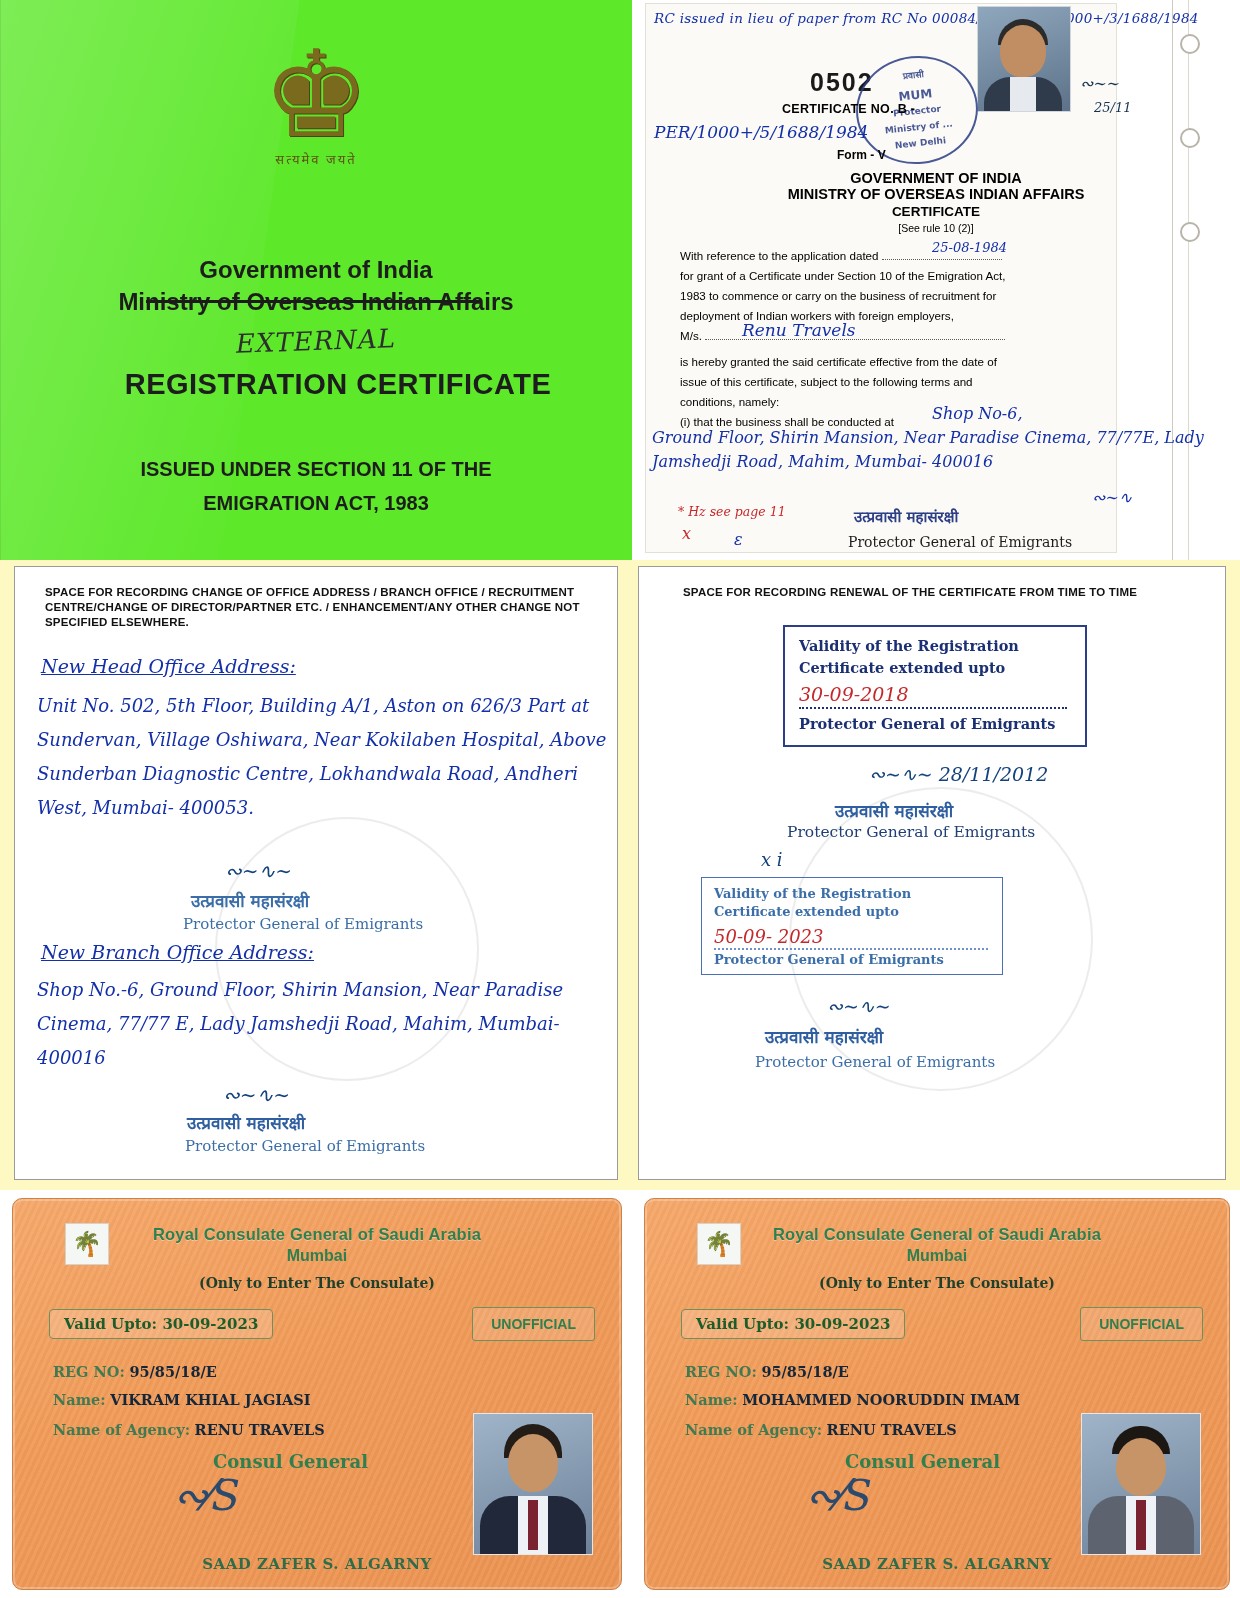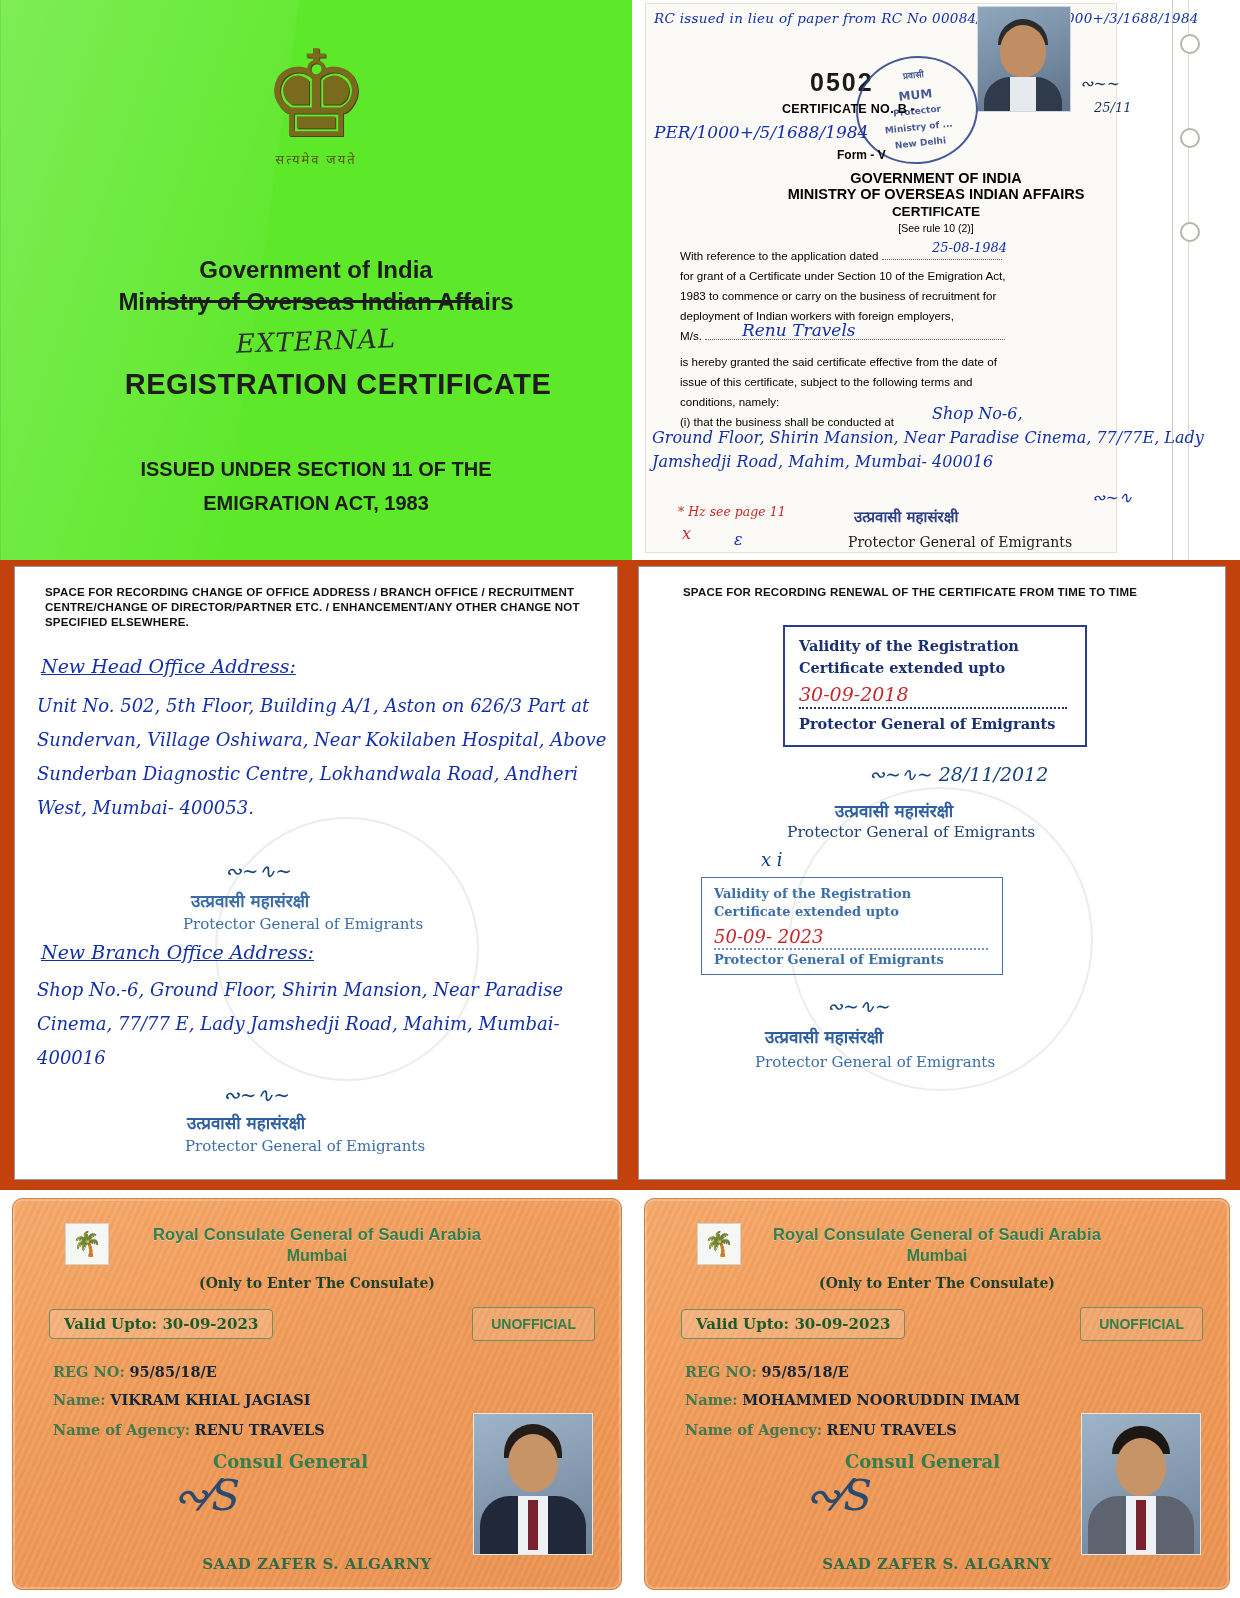--- a/index.html
+++ b/index.html
@@ -76,21 +76,21 @@
   .cert .stamp .s1{top:10px;}
   .cert .stamp .s2{top:30px;font-size:12px;}
   .cert .stamp .s3{top:48px;}
   .cert .stamp .s4{top:64px;}
   .cert .stamp .s5{top:80px;}
   .cert .num0502{position:absolute;left:178px;top:68px;font-size:25px;font-weight:bold;color:#1a1a1a;letter-spacing:2px;}
   .cert .hw-right1{position:absolute;left:448px;top:74px;font-size:16px;}
   .cert .hw-right2{position:absolute;left:462px;top:100px;font-size:13px;}
 
   
-  .card{background:#c2410c;padding:0;position:relative;}
+  .card{background:#fef9c3;padding:0;position:relative;}
   .card .inner{position:absolute;background:#fff;border:1px solid #9a9a9a;overflow:hidden;}
   .cap{font-size:11.5px;font-weight:bold;color:#111;line-height:15px;letter-spacing:.2px;}
 
   
   .addr .inner{left:14px;top:6px;right:14px;bottom:10px;}
   .addr .cap{position:absolute;left:30px;top:18px;width:548px;}
   .addr .h1{position:absolute;left:26px;top:88px;font-size:19px;}
   .addr .h1 u{text-decoration:underline;}
   .addr .b1{position:absolute;left:22px;top:122px;font-size:18px;line-height:34px;}
   .addr .sig1{position:absolute;left:210px;top:292px;font-size:20px;color:#13427c;font-family:"DejaVu Serif",serif;font-style:italic;}

